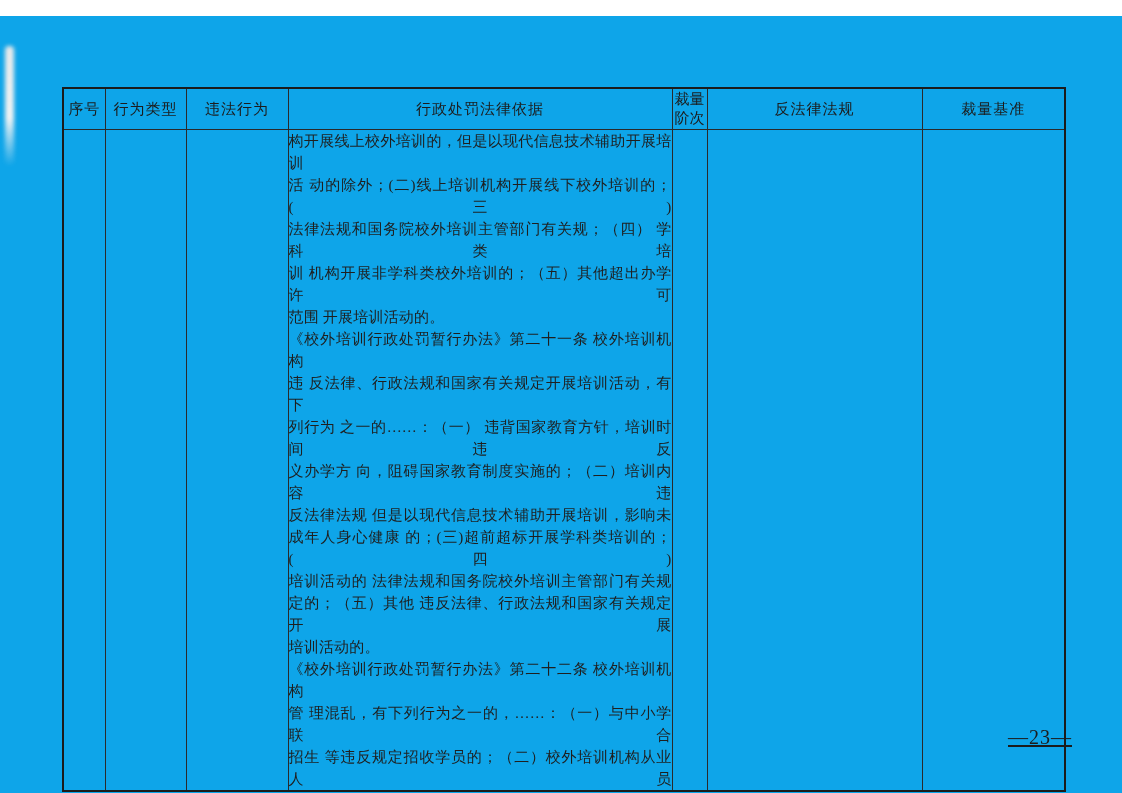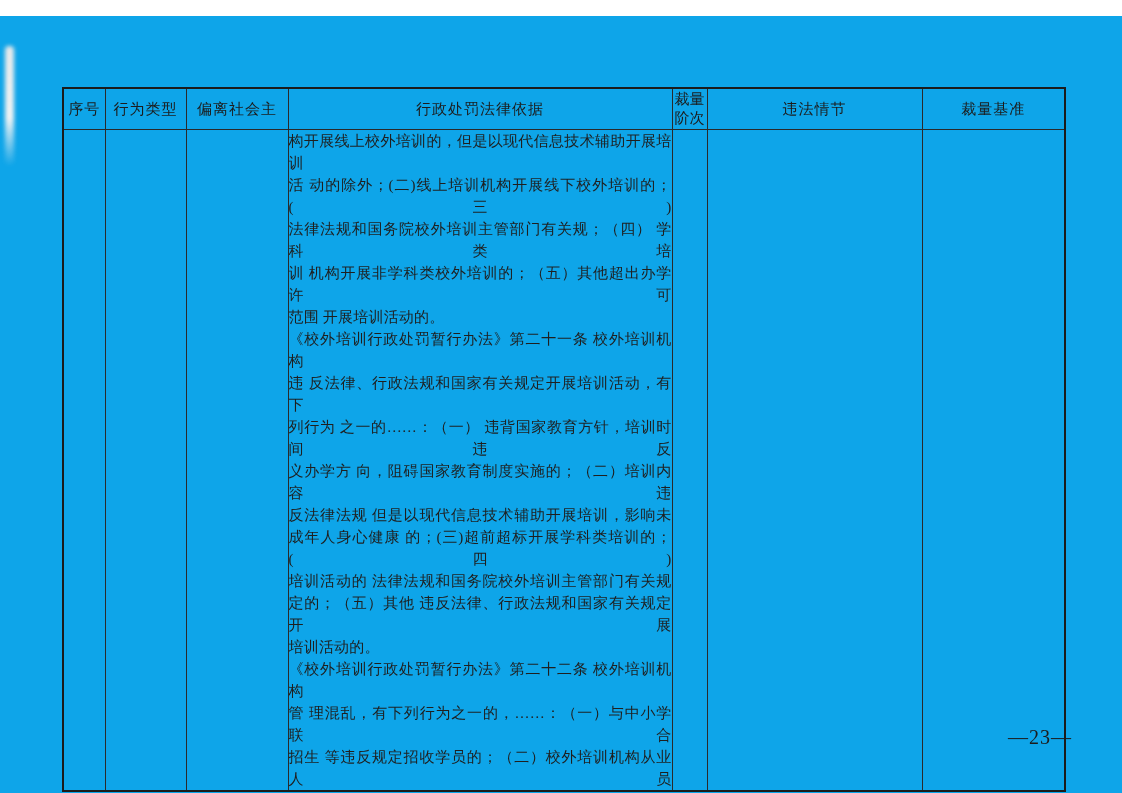--- a/index.html
+++ b/index.html
@@ -84,20 +84,21 @@
   }
   .pageno {
     position: absolute;
     left: 995px;
     top: 710px;
     width: 90px;
     font-size: 20px;
     letter-spacing: 1px;
     color: #1c1c1c;
     text-align: center;
+    text-decoration: underline;
   }
 </style>
 </head>
 <body>
 
 <div class="page">
 
   <div class="artifact"></div>
 
   <table class="doc-table">
@@ -107,24 +108,24 @@
       <col style="width:102px">
       <col style="width:384px">
       <col style="width:35px">
       <col style="width:215px">
       <col style="width:143px">
     </colgroup>
     <thead>
       <tr>
         <th>序号</th>
         <th>行为类型</th>
-        <th>偏离社会主</th>
+        <th>违法行为</th>
         <th>行政处罚法律依据</th>
         <th class="narrow">裁量阶次</th>
-        <th>违法情节</th>
+        <th>反法律法规</th>
         <th>裁量基准</th>
       </tr>
     </thead>
     <tbody>
       <tr>
         <td></td>
         <td></td>
         <td></td>
         <td class="legal-basis-cell">
           <div>

